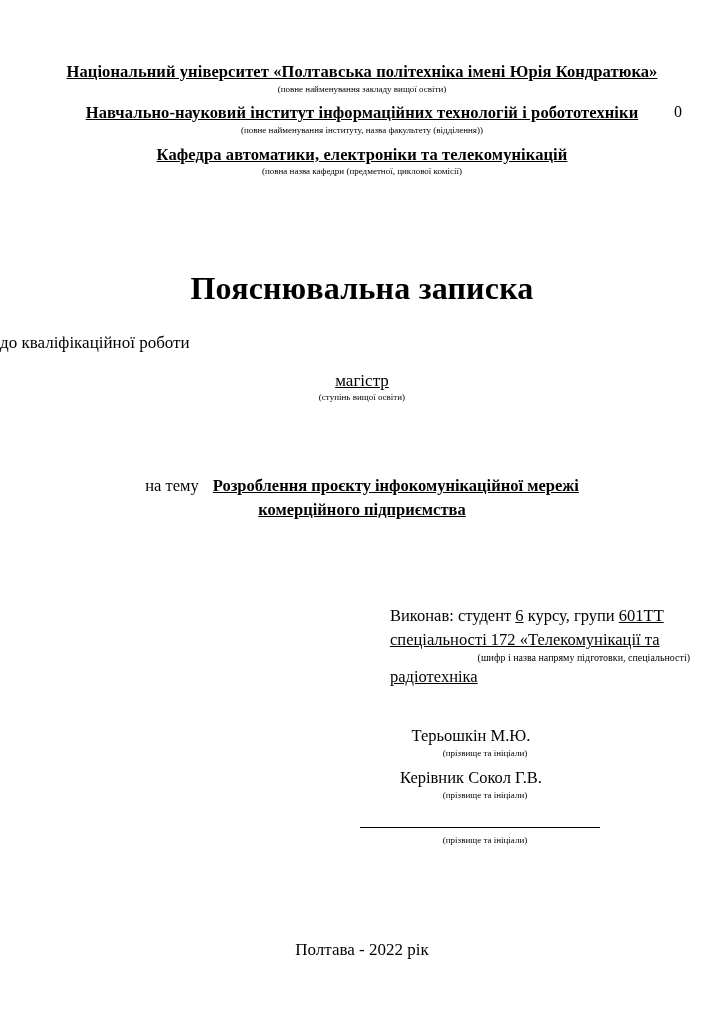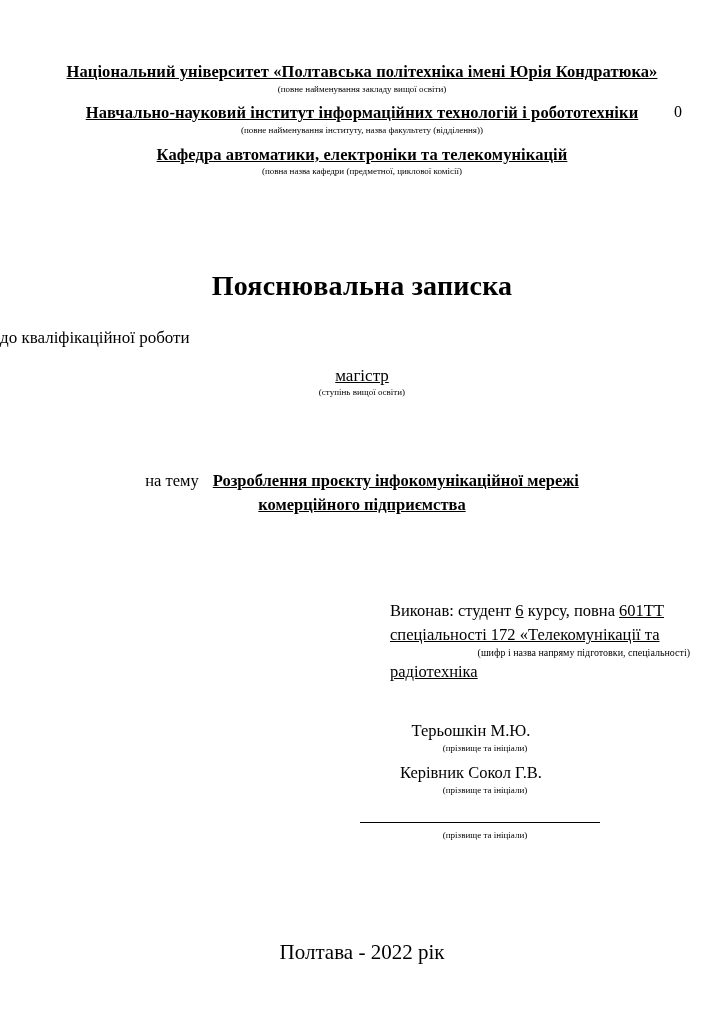--- a/index.html
+++ b/index.html
@@ -43,21 +43,21 @@
   .caption {
     font-size: 9px;
     line-height: 1.3;
     margin-top: 1px;
     margin-bottom: 8px;
     text-align: center;
   }
   .title-main {
     margin-top: 92px;
     text-align: center;
-    font-size: 28px;
+    font-size: 32px;
     font-weight: bold;
     letter-spacing: 0.2px;
   }
   .subtitle {
     margin-top: 26px;
     text-align: left;
     font-size: 17px;
   }
   .degree {
     margin-top: 18px;
@@ -135,21 +135,21 @@
     text-align: center;
     margin-top: 2px;
     margin-bottom: 10px;
   }
   .footer-city {
     position: absolute;
     left: 0;
     right: 0;
     top: 878px;
     text-align: center;
-    font-size: 21px;
+    font-size: 17px;
   }
 </style>
 </head>
 <body>
 
 <div class="page">
 
   <div class="page-number">0</div>
 
   <div class="header-block">
@@ -175,21 +175,21 @@
   <div class="theme-row">
     <span class="theme-label">на тему</span>
     <span class="theme-value">Розроблення проєкту інфокомунікаційної мережі</span>
   </div>
   <div class="theme-line2">комерційного підприємства</div>
 
   <div class="author-block">
     <div class="line">
       <span>Виконав: студент</span>
       <span class="u">6</span>
-      <span>курсу, повна</span>
+      <span>курсу, групи</span>
       <span class="u">601ТТ</span>
     </div>
     <div class="line u">спеціальності 172 «Телекомунікації та</div>
     <div class="small-cap" style="width:300px;">(шифр і назва напряму підготовки, спеціальності)</div>
     <div class="line u">радіотехніка</div>
   </div>
 
   <div class="sign-block">
     <div style="text-align:left;">
       <span class="sign-line">Терьошкін М.Ю.</span>

